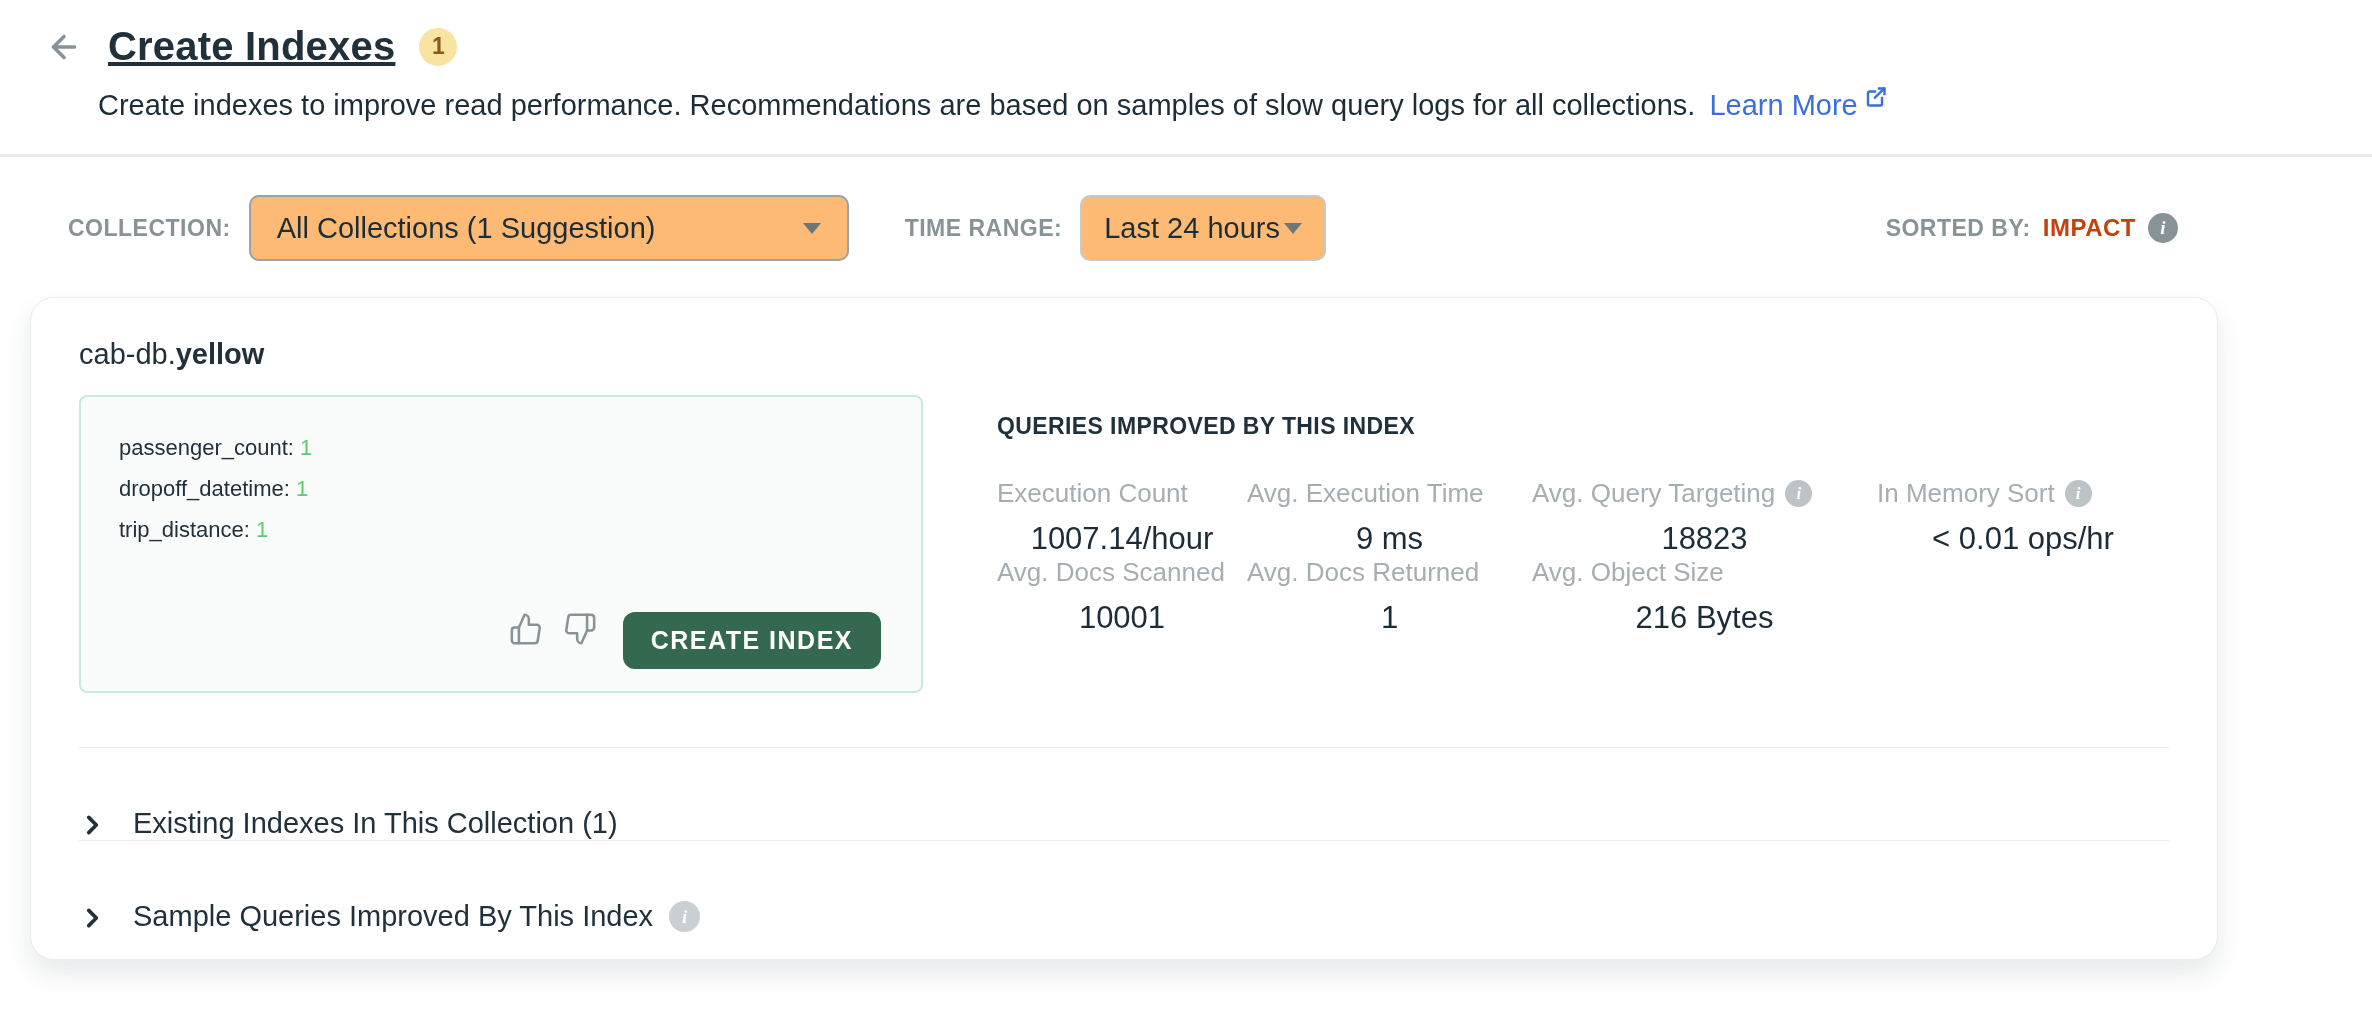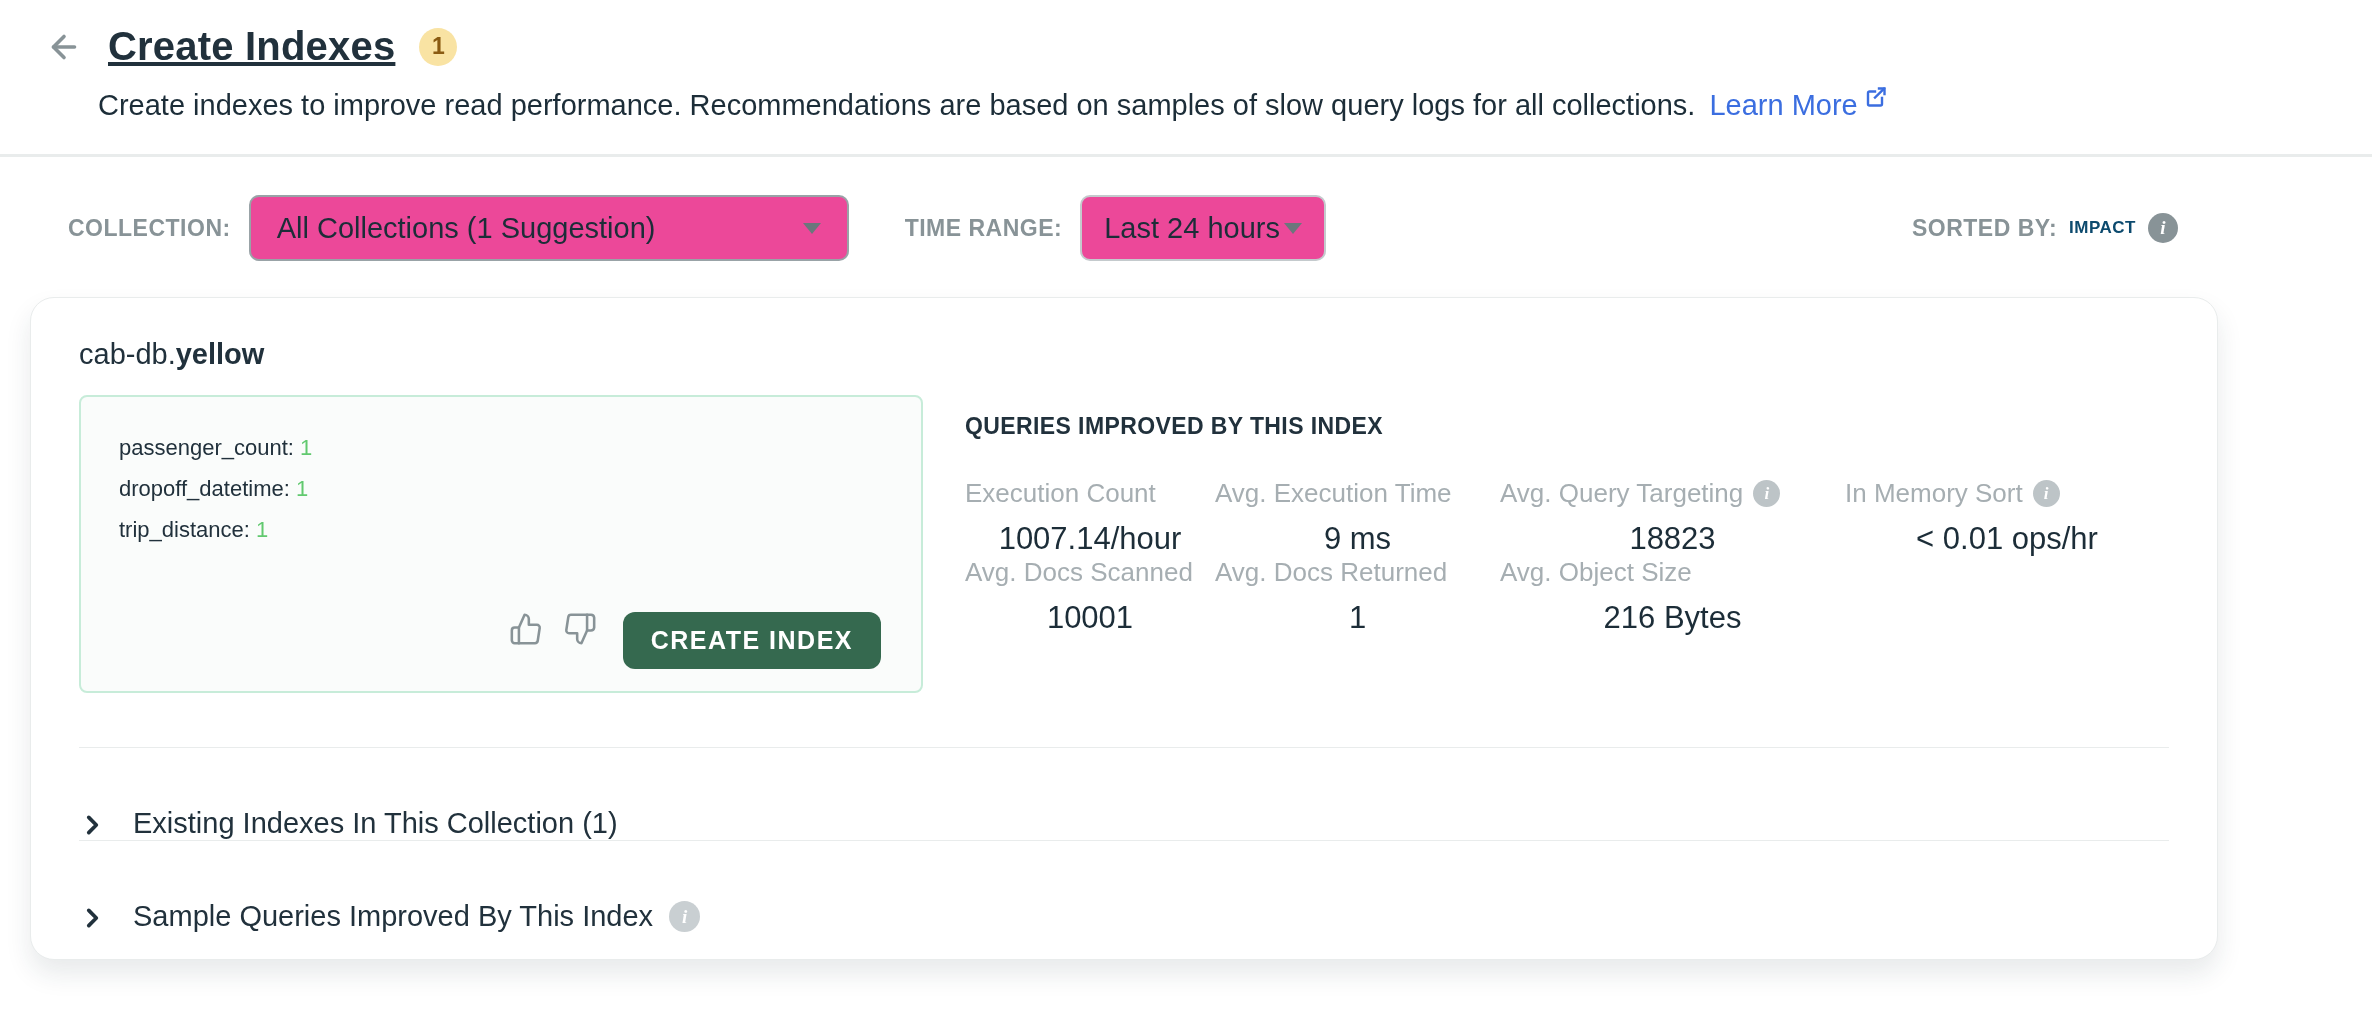--- a/index.html
+++ b/index.html
@@ -15,29 +15,29 @@
            display:flex; align-items:center; justify-content:center; font-size:23px; font-weight:700; }
   .subtitle { margin:20px 0 0 98px; font-size:29px; color:#1C2D38; display:flex; align-items:flex-start; gap:10px; flex-wrap:nowrap; }
   .learn-more { color:#3B6EE0; text-decoration:none; display:inline-flex; align-items:flex-start; gap:6px; margin-left:4px; }
   .ext-icon { margin-top:-4px; }
 
   .page-divider { height:3px; background:#E9ECEC; border:none; margin-top:32px; width:100%; }
 
   
   .filters { display:flex; align-items:center; margin:38px 0 0 68px; padding-right:194px; }
   .filter-label { font-size:23px; font-weight:700; color:#889397; letter-spacing:.5px; white-space:nowrap; }
-  .select { display:flex; align-items:center; justify-content:space-between; background:#ec4899;
+  .select { display:flex; align-items:center; justify-content:space-between; background:#fdba74;
             border-radius:10px; height:66px; font-size:29px; color:#1C2D38; cursor:pointer; }
   .collection-select { width:600px; margin-left:18px; border:2px solid #99A3A7; padding:0 26px; }
   .time-select { width:246px; margin-left:18px; border:2px solid #C4CACD; padding:0 22px; }
   .time-label { margin-left:56px; }
   .caret-down { width:0; height:0; border-left:9px solid transparent; border-right:9px solid transparent;
                 border-top:11px solid #6B777C; }
   .sorted { margin-left:auto; display:flex; align-items:center; gap:12px;justify-content:space-between; }
-  .sorted-value { font-size:17px; font-weight:700; color:#0c4a6e; letter-spacing:.5px; }
+  .sorted-value { font-size:24px; font-weight:700; color:#c2410c; letter-spacing:.5px; }
 
   .info-icon { display:inline-flex; width:30px; height:30px; border-radius:50%;
                align-items:center; justify-content:center; color:#fff; font-weight:700; font-size:19px;
                font-family:"Liberation Serif", serif; font-style:italic; flex:none; }
   .info-dark  { background:#889397; }
   .info-mid   { background:#BDC4C7; width:27px; height:27px; font-size:17px; }
   .info-light { background:#C9CFD2; width:31px; height:31px; }
 
   
   .card { margin:36px 0 0 30px; width:2188px; background:#fff; border:1px solid #E9ECEC;
@@ -50,21 +50,21 @@
   .index-box { width:844px; height:298px; border:2px solid #C7ECD9; border-radius:8px;
                background:#FAFCFB; padding:30px 38px; position:relative; flex:none; }
   .index-line { font-size:22px; line-height:41px; }
   .index-value { color:#61C96F; }
   .index-actions { position:absolute; right:40px; bottom:22px; display:flex; gap:20px;margin-top:45px; }
   .thumb-btn { background:none; border:none; padding:0; cursor:pointer; display:flex; }
   .create-btn { background:#35694F; color:#fff; border:none; border-radius:12px; cursor:pointer;
                 font-family:"Liberation Sans", sans-serif; font-size:25px; font-weight:700;
                 letter-spacing:1.5px; padding:14px 28px; margin-left:6px; }
 
-  .stats { margin-left:42px; padding-top:18px; flex:1; }
+  .stats { margin-left:74px; padding-top:18px; flex:1; }
   .stats-header { font-size:23px; font-weight:700; letter-spacing:.4px; }
   .stats-grid { margin-top:38px; display:grid; grid-template-columns:250px 285px 345px auto; }
   .stat-label { font-size:26px; color:#A6AEB2; display:flex; align-items:center; gap:10px; white-space:nowrap; }
   .stat-value { font-size:31px; color:#1C2D38; margin-top:12px;text-align:center; }
 
   .card-divider { height:1px; background:#E9ECEC; border:none; margin-top:54px; }
   .collapse-row { display:flex; align-items:flex-end; gap:28px; height:92px; font-size:29px; cursor:pointer; }
   .collapse-row .chev { display:flex; }
   .row-title { display:flex; align-items:center; gap:16px; }
 

